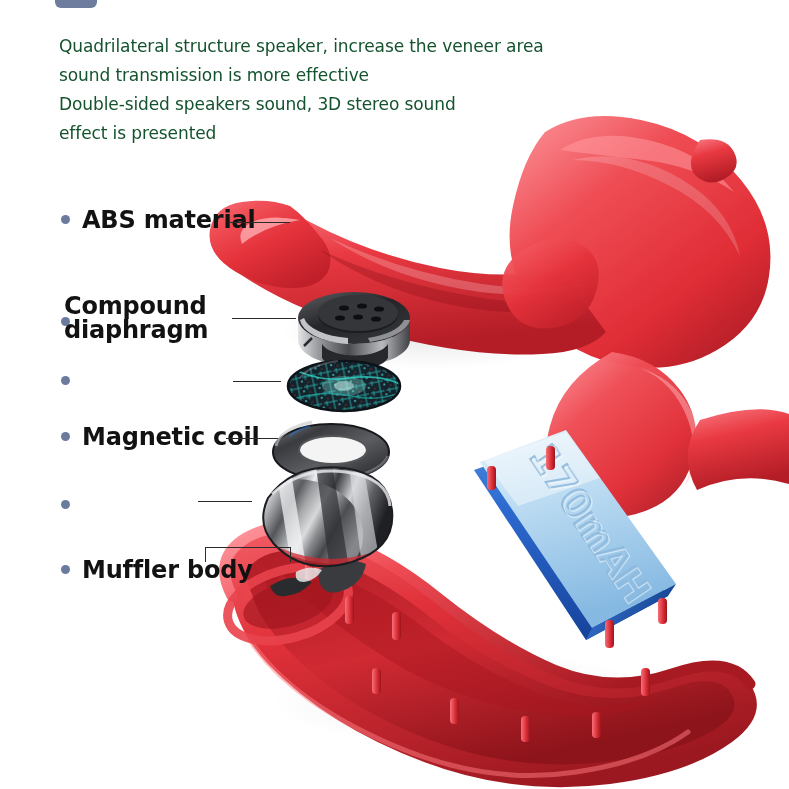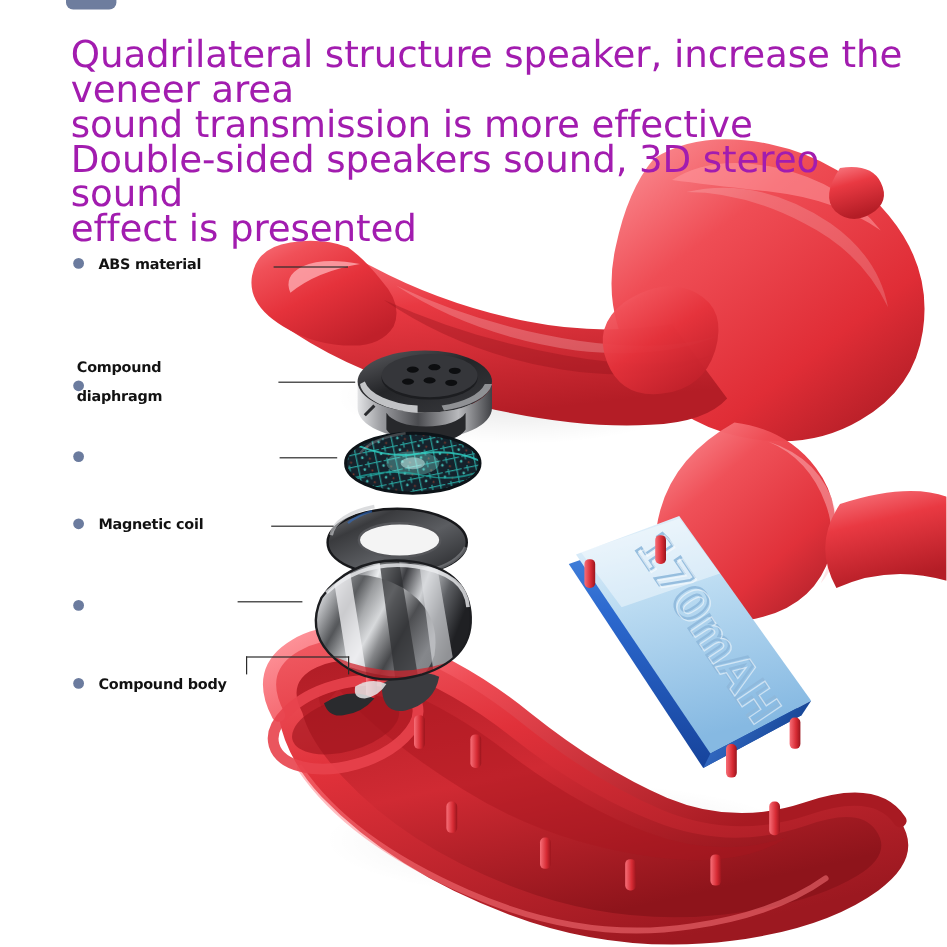--- a/index.html
+++ b/index.html
@@ -12,28 +12,28 @@
 
   
   .top-chip{
     position:absolute;left:55px;top:-10px;width:42px;height:18px;
     background:#6e7d9e;border-radius:6px;
   }
 
   
   .heading{
     position:absolute;left:59px;top:32px;width:720px;
-    font-size:31px;line-height:29px;color:#a21caf;font-weight:400;
+    font-size:17px;line-height:29px;color:#14532d;font-weight:400;
     letter-spacing:-.1px;white-space:pre-line;
   }
 
   
   .label{
     position:absolute;font-weight:700;color:#121212;
-    font-size:12px;line-height:24px;letter-spacing:-.2px;white-space:pre-line;
+    font-size:24px;line-height:24px;letter-spacing:-.2px;white-space:pre-line;
   }
   .bullet{
     position:absolute;width:9px;height:9px;border-radius:50%;
     background:#6b7b9e;
   }
   .leader{
     position:absolute;height:0;border-top:1.6px solid #2b2b2b;
   }
   .bracket{
     position:absolute;border:1.6px solid #2b2b2b;border-bottom:none;
@@ -386,16 +386,16 @@
   <div class="leader" style="left:233px;top:381px;width:48px;"></div>
 
   <div class="bullet" style="left:61px;top:432px;"></div>
   <div class="label" style="left:82px;top:425px;">Magnetic coil</div>
   <div class="leader" style="left:226px;top:438px;width:52px;"></div>
 
   <div class="bullet" style="left:61px;top:500px;"></div>
   <div class="leader" style="left:198px;top:501px;width:54px;"></div>
 
   <div class="bullet" style="left:61px;top:565px;"></div>
-  <div class="label" style="left:82px;top:558px;">Compound body</div>
+  <div class="label" style="left:82px;top:558px;">Muffler body</div>
   <div class="bracket" style="left:205px;top:547px;width:84px;height:14px;"></div>
 
 </div>
 
 </body></html>

